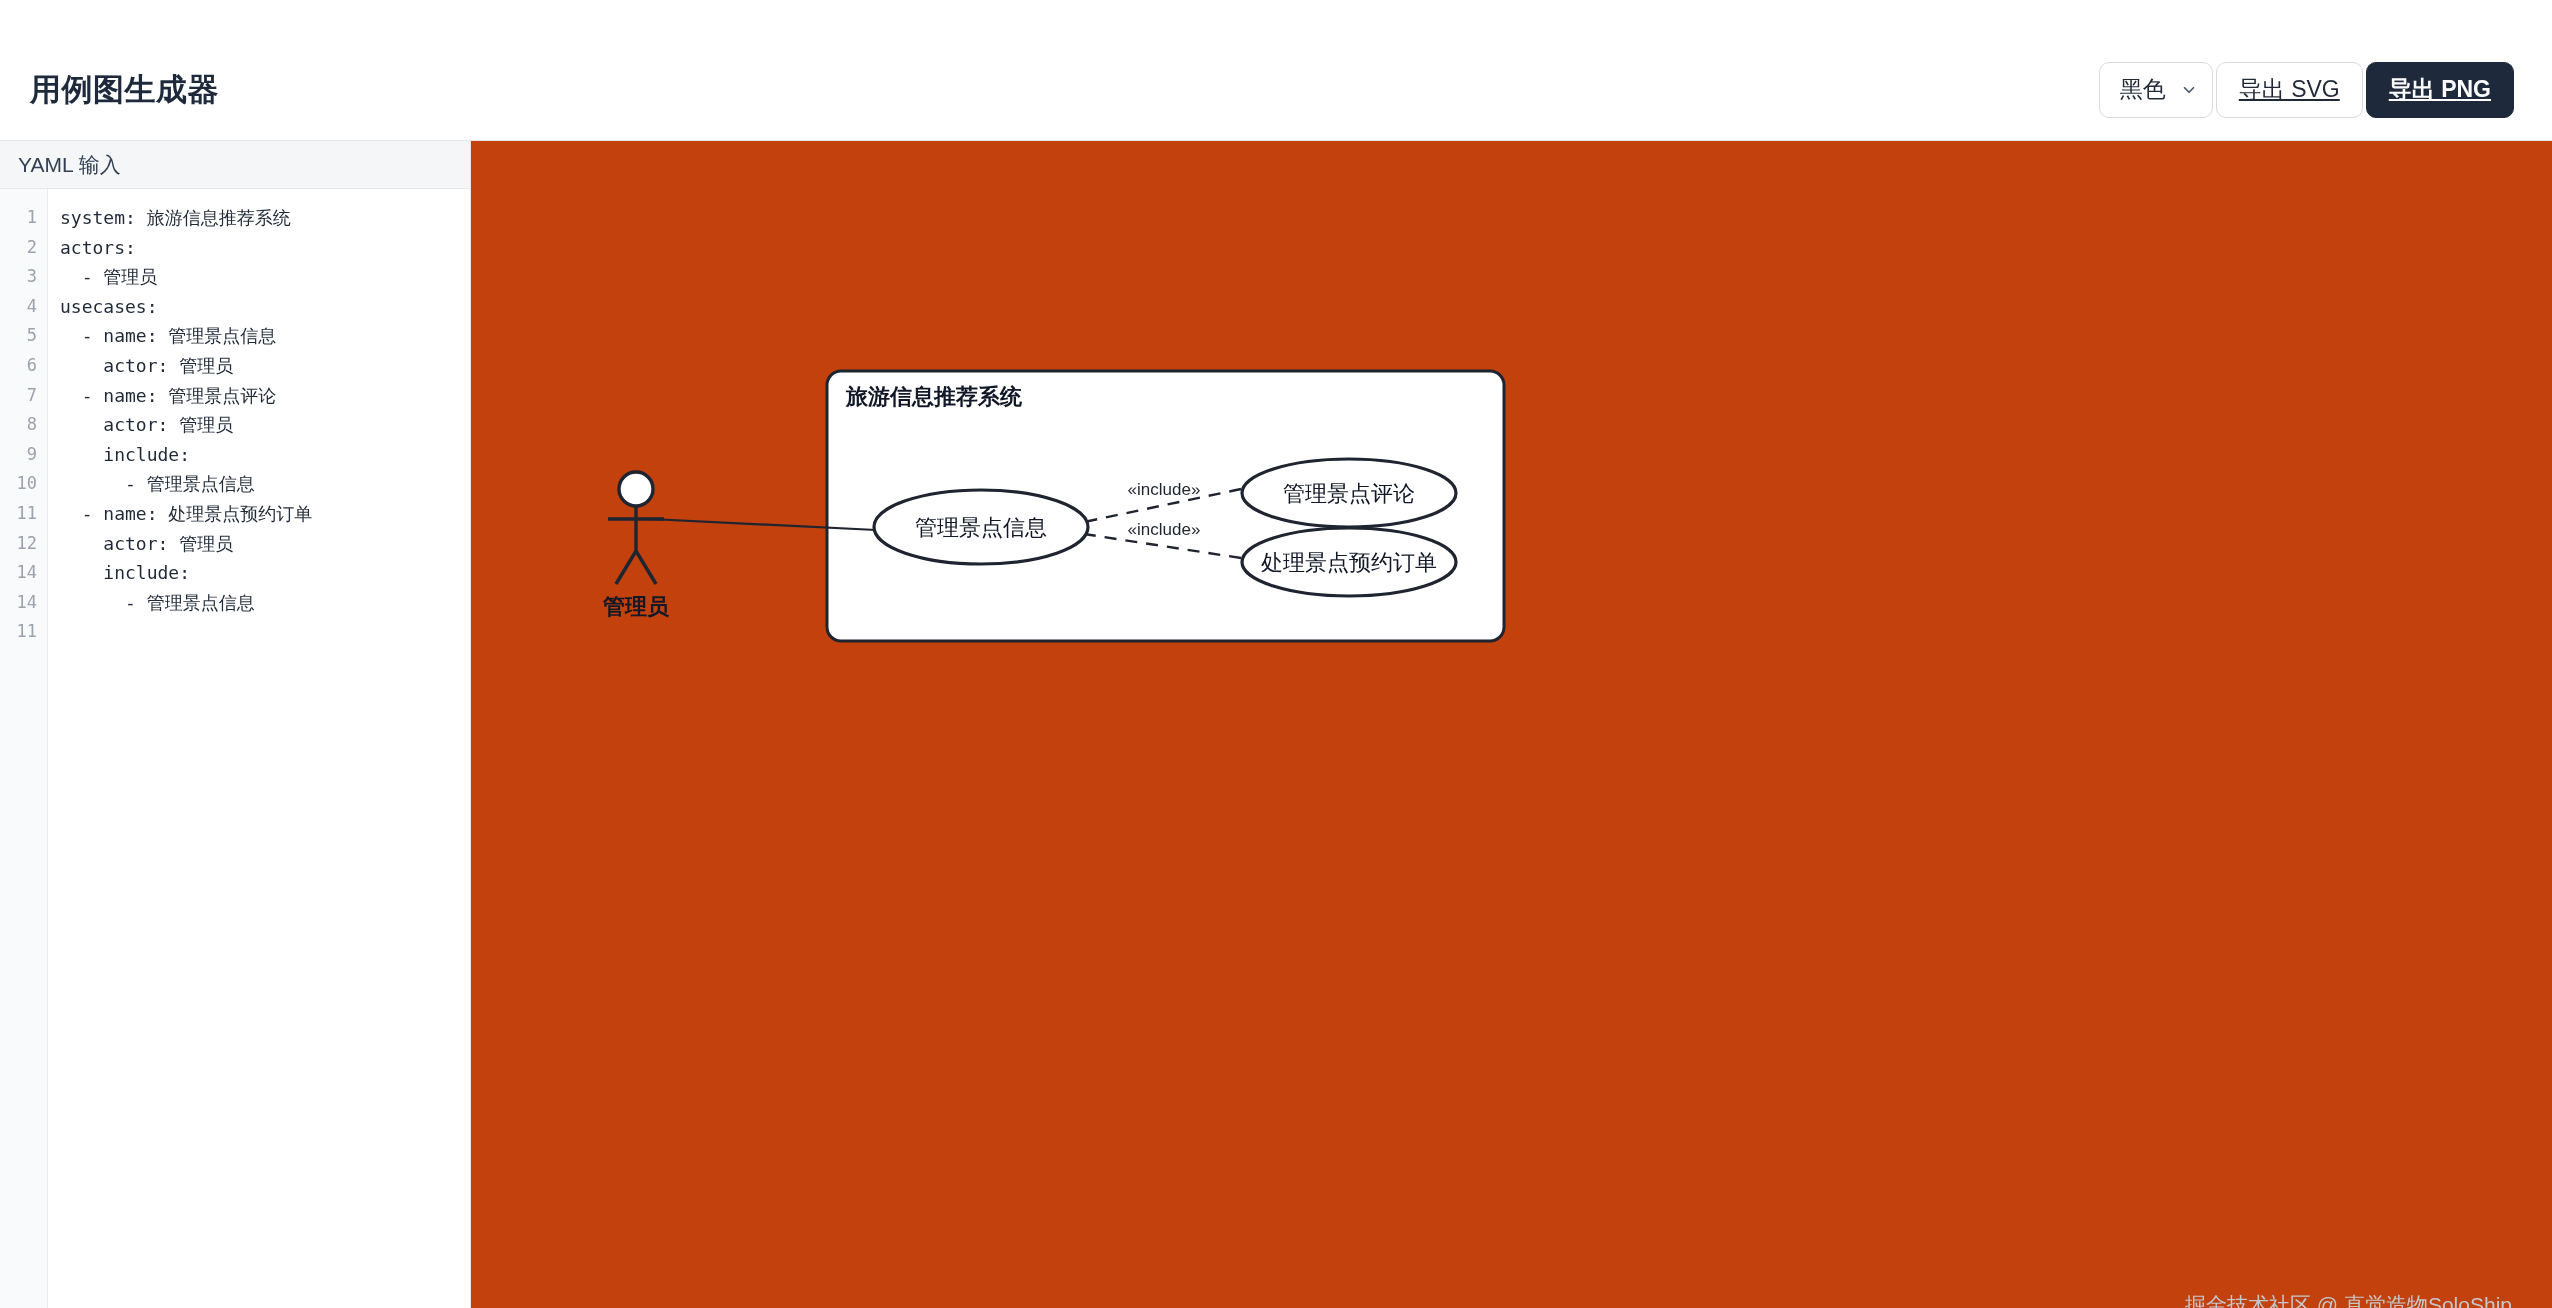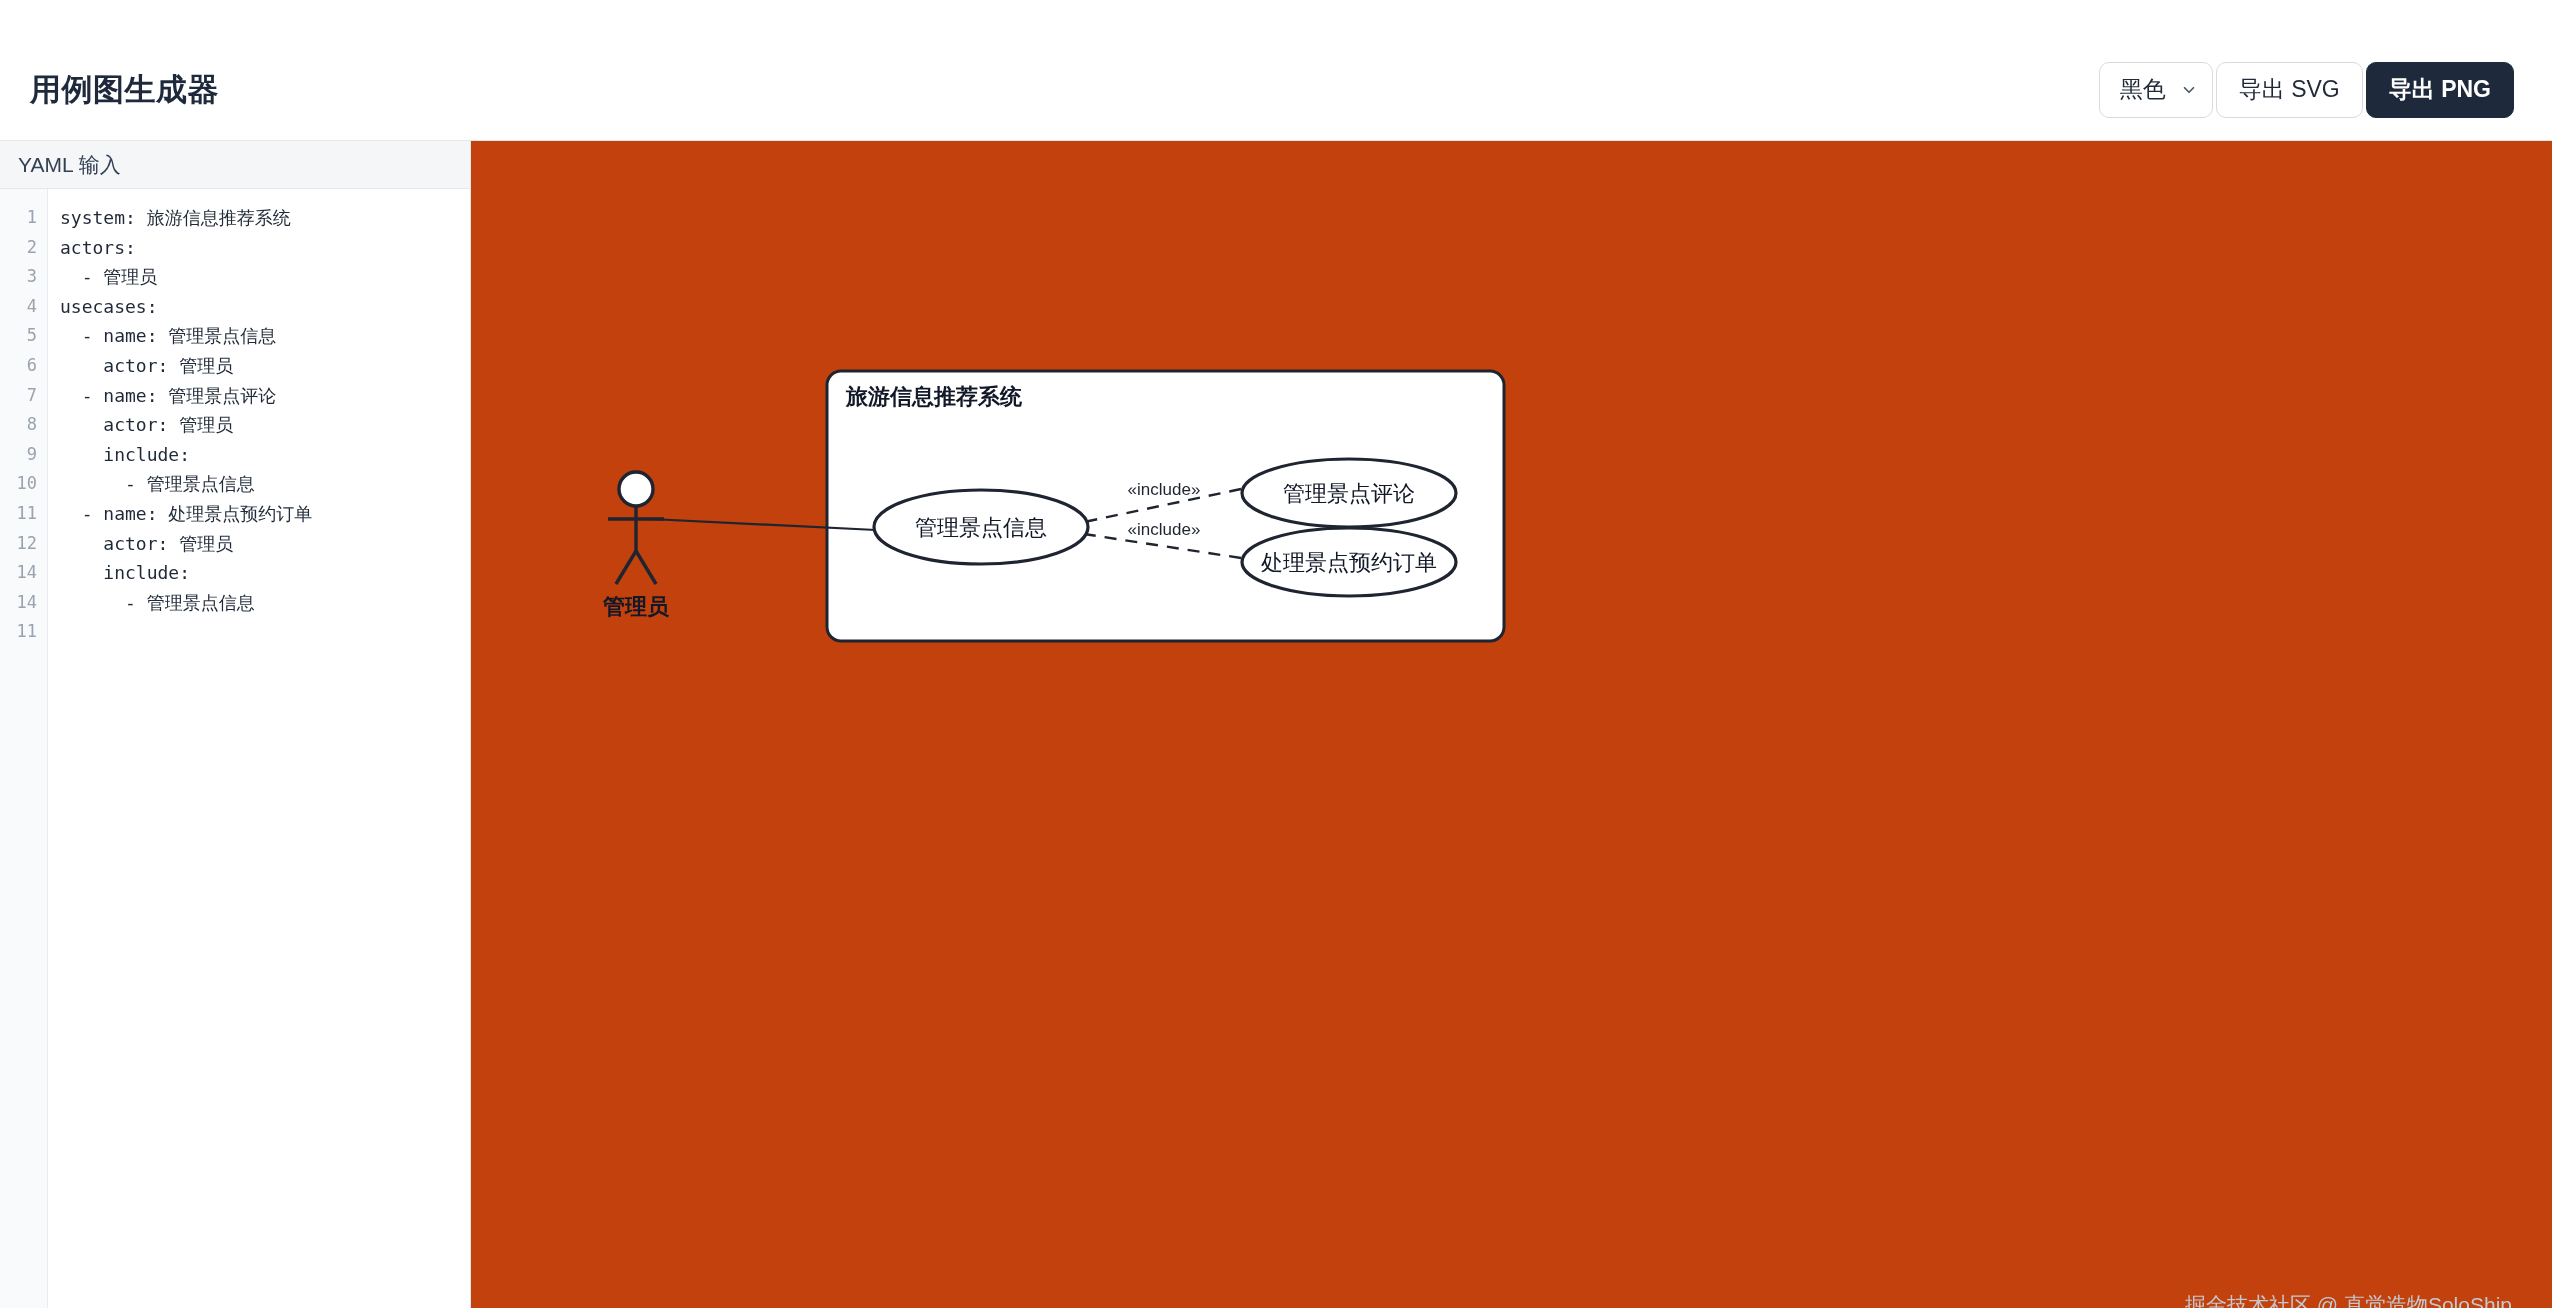--- a/index.html
+++ b/index.html
@@ -51,20 +51,21 @@
   .btn {
     height: 56px;
     border-radius: 10px;
     display: flex;
     align-items: center;
     justify-content: center;
     padding: 0 22px;
     font-size: 23px;
     cursor: pointer;
     white-space: nowrap;
+    text-decoration: underline;
   }
   .btn-outline { border: 1px solid #d7dbe0; background: #ffffff; color: #1f2937; }
   .btn-dark { background: #1e293b; color: #ffffff; font-weight: 700; border: 1px solid #1e293b; }
 
   
   .body { flex: 1 1 auto; display: flex; min-height: 0; }
 
   
   .editor-pane {
     width: 471px;

